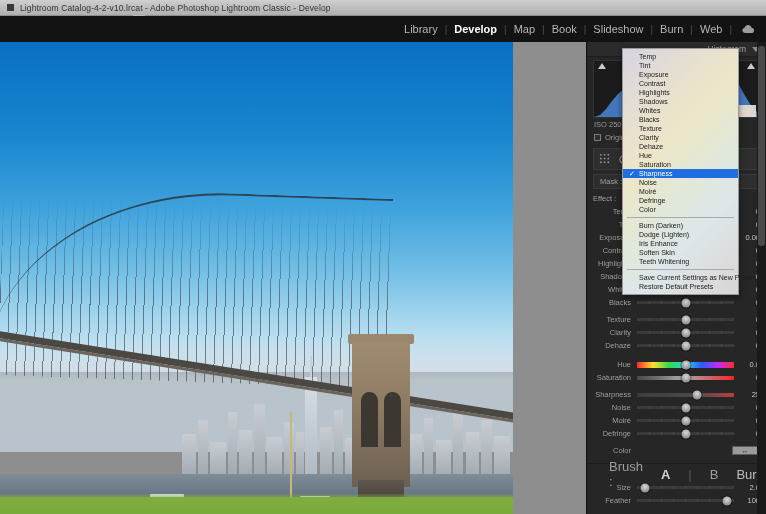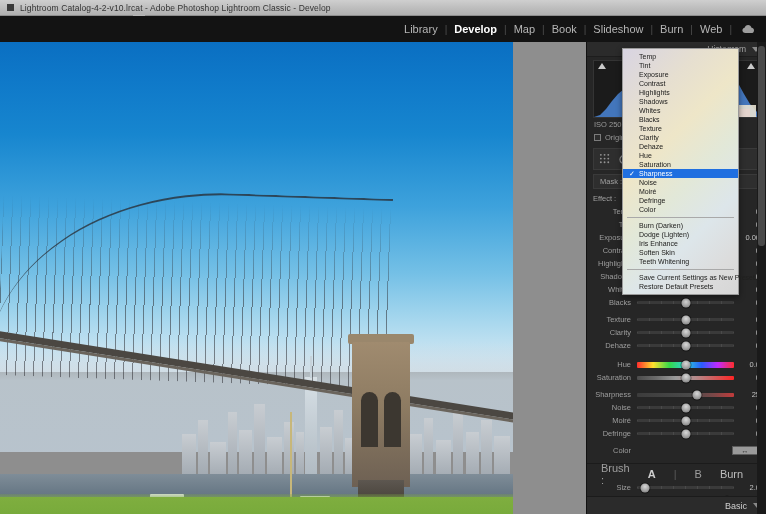--- a/index.html
+++ b/index.html
@@ -270,22 +270,22 @@
   .swatch {
     margin-left: auto; margin-right: 2px;
     width: 26px; height: 9px; background: #9a9a9a; border: 1px solid #5c5c5c;
     display: flex; align-items: center; justify-content: center;
     font-size: 7px; color: #2a2a2a;
   }
 
   .panel-divider { height: 1px; background: #1b1b1b; margin: 5px 0 0 0; }
 
   .brush-row {
-    display: flex; align-items: center; height: 14px; margin: 3px 6px 0 14px;
-    font-size: 11px; color: #9e9e9e; gap: 18px;
+    display: flex; align-items: center; height: 14px; margin: 3px 6px 0 22px;
+    font-size: 13px; color: #9e9e9e; gap: 18px;
   }
   .brush-row .ab { color: #cfcfcf; font-weight: bold; }
   .brush-row .pipe { color: #5a5a5a; }
   .brush-row .erase { margin-left: auto; margin-right: 14px; color: #bdbdbd; }
 
   .basic-header {
     position: absolute; left: 0; bottom: 0; width: 180px; height: 18px;
     background: #2b2b2b; border-top: 1px solid #1b1b1b;
     display: flex; align-items: center; justify-content: flex-end;
     padding-right: 6px; gap: 6px;
@@ -618,24 +618,20 @@
       <span class="val">2.0</span>
     </div>
     <div class="sl">
       <span class="lbl">Feather</span>
       <span class="track ticks">
           <span class="knob" style="left:93%"></span>
         </span>
       <span class="val">100</span>
     </div>
 
-    <div class="basic-header">
-      <span class="bh-title">Basic</span>
-      <span class="tri"></span>
-    </div>
   </div>
 
   <div class="rscroll">
     <div class="thumb"></div>
   </div>
 
   <div class="menu" id="dropdown">
       <div class="mi"><span>Temp</span></div>
       <div class="mi"><span>Tint</span></div>
       <div class="mi"><span>Exposure</span></div>

